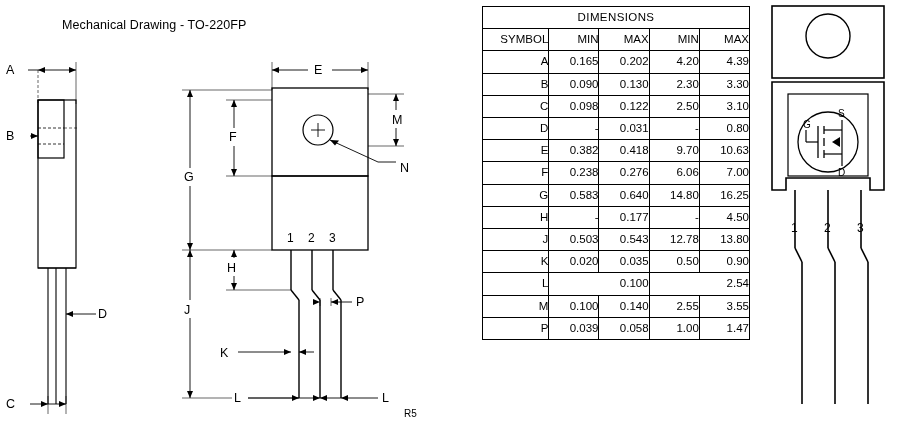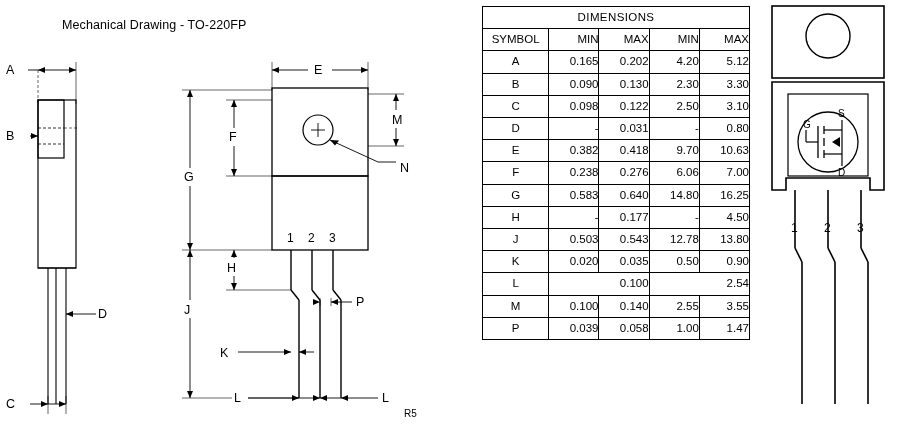--- a/index.html
+++ b/index.html
@@ -60,20 +60,21 @@
     height: 21.2px;
     line-height: 21.2px;
     font-weight: normal;
   }
   table.dims th.hdr-main {
     font-size: 11.5px;
     letter-spacing: 0.4px;
   }
   table.dims td.sym {
     width: 66px;
+    text-align: right;
   }
   table.dims td.val {
     width: 50px;
     text-align: right;
   }
   #table-caption {
     margin-top: 3px;
     text-align: center;
     font-size: 12px;
     width: 268px;
@@ -302,21 +303,21 @@
           <td class="val">MIN</td>
           <td class="val">MAX</td>
         </tr>
       </thead>
       <tbody>
         <tr>
             <td class="sym">A</td>
             <td class="val">0.165</td>
             <td class="val">0.202</td>
             <td class="val">4.20</td>
-            <td class="val">5.12</td>
+            <td class="val">4.39</td>
           </tr>
         <tr>
             <td class="sym">B</td>
             <td class="val">0.090</td>
             <td class="val">0.130</td>
             <td class="val">2.30</td>
             <td class="val">3.30</td>
           </tr>
         <tr>
             <td class="sym">C</td>

